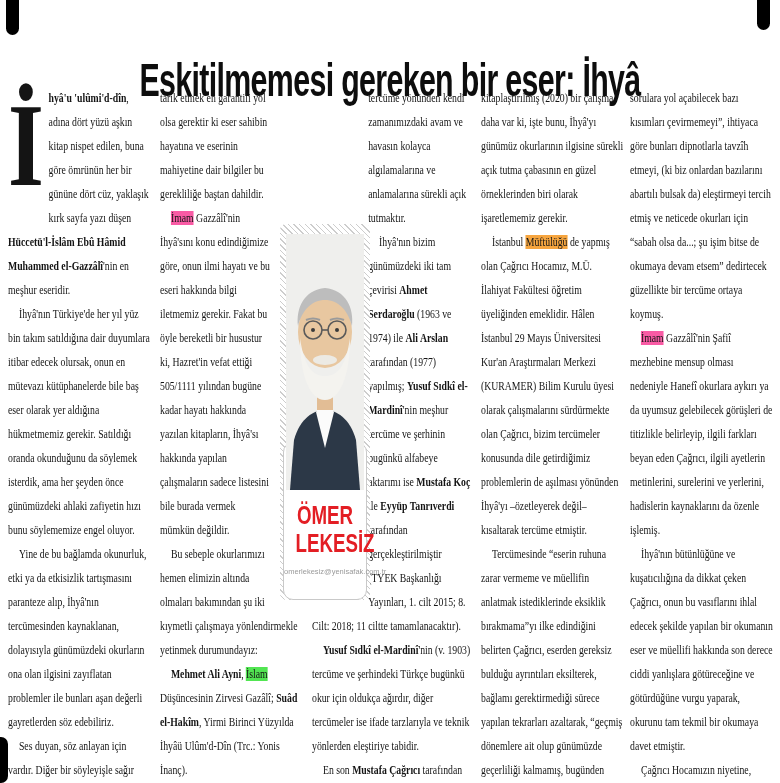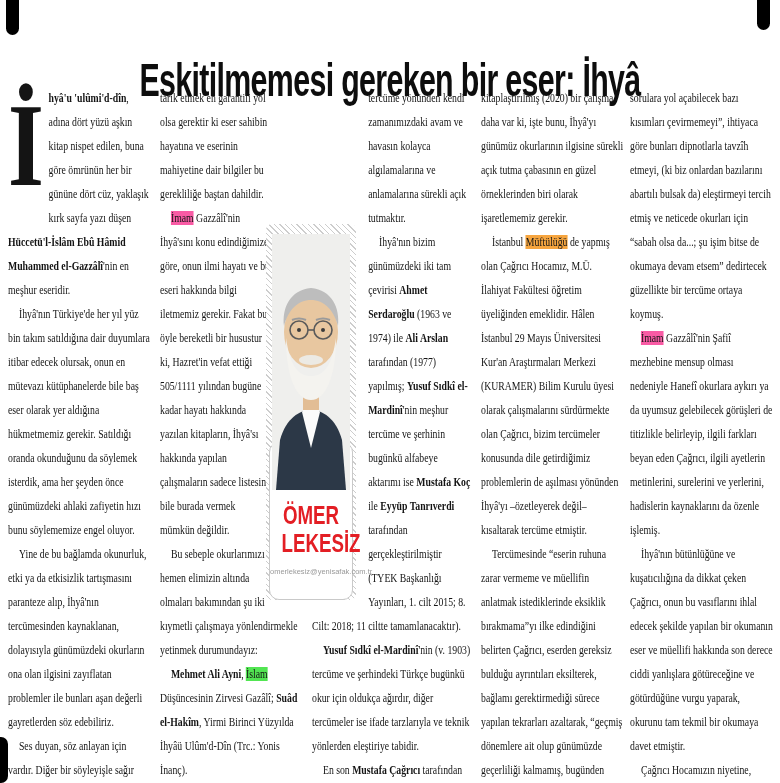--- a/index.html
+++ b/index.html
@@ -27,21 +27,21 @@
   .para.ind{text-indent:14px;}
   .b{font-weight:bold;}
   .hl-pink{background:var(--highlight-pink,#f95ba5);}
   .hl-green{background:var(--highlight-green,#52e552);}
   .hl-orange{background:var(--highlight-orange,#f6a53f);}
   .dropcap{float:left;font-weight:bold;font-size:118px;line-height:0.92;height:136px;
            width:46px;margin:6px 6px 0 0;}
   .spacer-right{float:right;width:47px;height:413px;margin-top:96px;}
   .spacer-left{float:left;width:72px;height:396px;margin-top:118px;}
   
-  .author-block{position:absolute;left:266px;top:224px;width:90px;height:376px;
+  .author-block{position:absolute;left:280px;top:224px;width:90px;height:376px;
     background:repeating-linear-gradient(45deg,#ffffff 0,#ffffff 3px,#cdcdcd 3px,#cdcdcd 4px);
     border-radius:6px;}
   .author-card{position:absolute;left:3px;top:218px;width:82px;height:156px;background:#fff;
     border:1px solid #c9c9c9;border-radius:10px;z-index:1;}
   .author-photo{position:absolute;left:6px;top:10px;width:78px;height:256px;z-index:2;}
   .author-name{margin-top:58px;text-align:center;font-family:"Liberation Sans",sans-serif;
     font-weight:bold;font-size:26px;line-height:28px;color:var(--accent-red,#e31e24);
     transform:scaleX(0.72);transform-origin:50% 0;}
   .author-email{margin-top:10px;text-align:center;font-family:"Liberation Sans",sans-serif;
     font-size:7.5px;color:#9a9a9a;}

